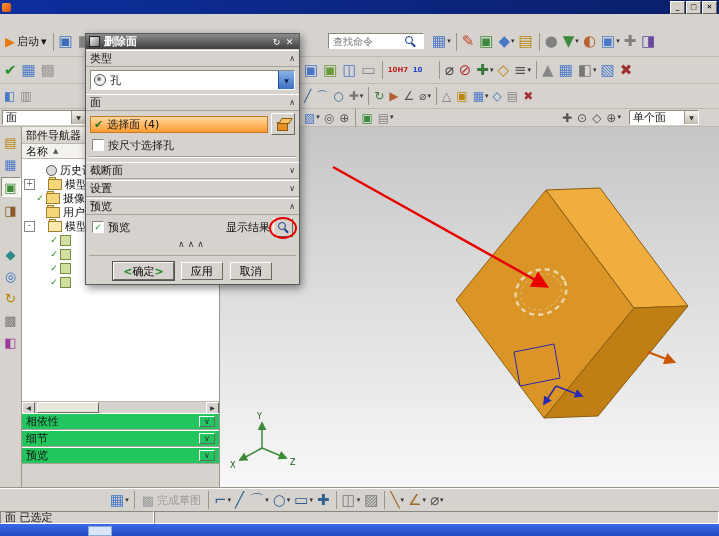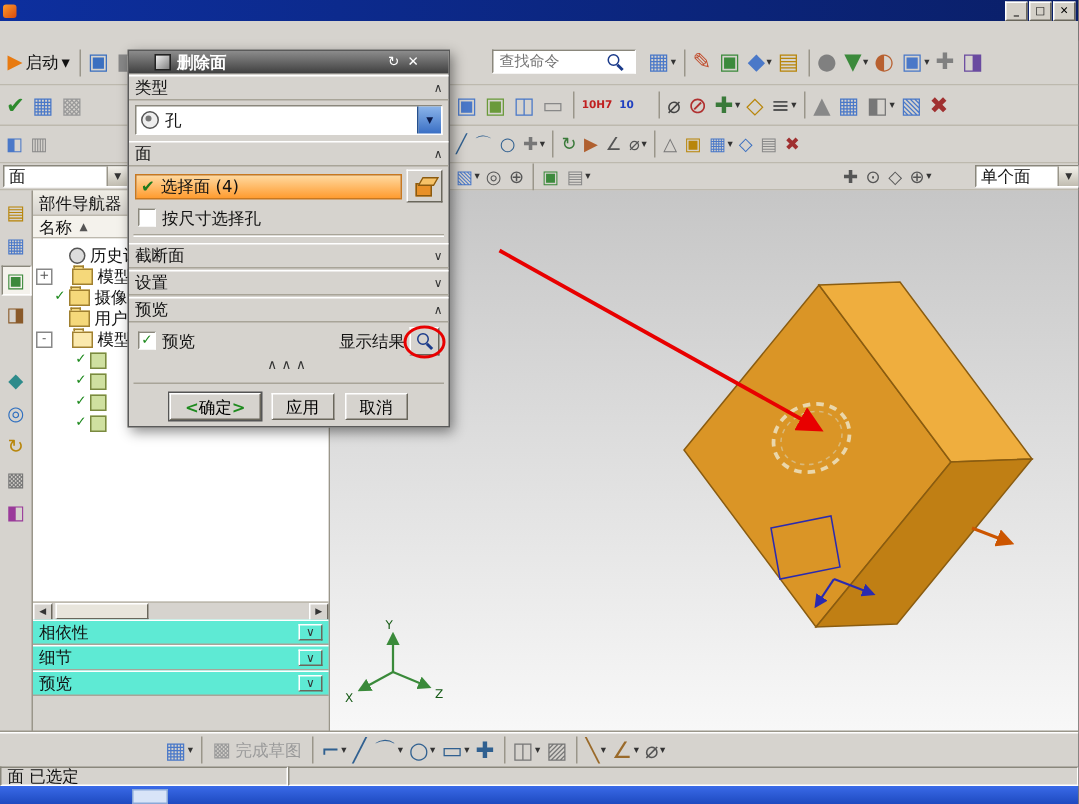--- a/index.html
+++ b/index.html
@@ -83,33 +83,33 @@
   .ic-item{width:9px;height:9px;background:#cfe0a0;border:1px solid #7a8a40;}
   .hscroll{height:11px;background:#d6d3ce;border-top:1px solid #bdb9ae;display:flex;
     align-items:center;}
   .harrow{width:11px;height:10px;background:#d6d3ce;border:1px solid;
     border-color:#fff #6a675c #6a675c #fff;font-size:6px;display:flex;align-items:center;
     justify-content:center;color:#333;}
   .hthumb{width:60px;height:9px;background:#e8e5dc;border:1px solid;
     border-color:#fff #6a675c #6a675c #fff;margin-left:2px;}
   .hspace{flex:1;} .harrow.right{margin-left:auto;}
   .npanel{height:15px;border-top:1px solid #fff;border-bottom:1px solid #a8a498;
-    display:flex;align-items:center;padding:0 4px;font-size:11px;background:#5eead4;}
+    display:flex;align-items:center;padding:0 4px;font-size:11px;background:#22c55e;}
   .npchev{margin-left:auto;font-size:8px;color:#333;width:14px;text-align:center;
     border:1px solid;border-color:#fff #6a675c #6a675c #fff;}
   .nav-fill{flex:1;background:#d6d3ce;}
   
   .graphics{position:absolute;left:220px;top:127px;width:499px;height:361px;
     background:linear-gradient(#c6c6c6,#f8f8f8);overflow:hidden;}
   
   .dialog{position:absolute;left:85px;top:33px;width:215px;height:252px;background:#d6d3ce;
     border:1px solid #5a5a5a;box-shadow:2px 3px 8px rgba(0,0,0,.45);z-index:50;
     box-sizing:border-box;display:flex;flex-direction:column;}
   .dlg-title{height:15px;background:linear-gradient(#8c8c8c,#3f3f3f);display:flex;
-    align-items:center;color:#fff;font-weight:bold;font-size:11px;padding:0 17px;flex:none;}
+    align-items:center;color:#fff;font-weight:bold;font-size:11px;padding:0 3px;flex:none;}
   .dlg-ico{width:9px;height:9px;background:linear-gradient(135deg,#f0f0f0,#808080);
     border:1px solid #222;margin-right:4px;flex:none;}
   .dlg-tbtn{width:13px;height:12px;display:flex;align-items:center;justify-content:center;
     color:#fff;font-size:9px;font-weight:normal;}
   .dlg-title .spacer{flex:1;}
   .sechdr{height:15px;display:flex;align-items:center;padding:0 4px;margin-top:1px;
     border-top:1px solid #fff;border-bottom:1px solid #a8a498;font-size:11px;}
   .sechdr .chev{margin-left:auto;font-size:8px;color:#333;}
   .typecombo{display:flex;align-items:center;background:#fff;border:1px solid;
     border-color:#8a877c #fff #fff #8a877c;height:18px;margin:3px 4px;padding-left:3px;
@@ -153,21 +153,21 @@
   
   .sketchbar{position:absolute;left:0;top:488px;width:719px;height:23px;background:#d6d3ce;
     border-top:1px solid #fff;box-shadow:0 -1px 0 #9a968a;display:flex;align-items:center;
     padding-left:108px;box-sizing:border-box;}
   .finishgrp{display:flex;align-items:center;gap:3px;color:#9a9a9a;margin:0 4px;}
   .finishgrp .g{font-size:13px;}
   .statusbar{position:absolute;left:0;top:511px;width:719px;height:13px;background:#d6d3ce;
     display:flex;box-sizing:border-box;}
   .scell{border:1px solid;border-color:#8a877c #fff #fff #8a877c;font-size:11px;
     line-height:11px;padding:0 4px;box-sizing:border-box;overflow:hidden;white-space:nowrap;}
-  .scell.c1{width:452px;} .scell.c2{width:192px;} .scell.c3{flex:1;}
+  .scell.c1{width:452px;} .scell.c2{width:154px;} .scell.c3{flex:1;}
   .taskbar{position:absolute;left:0;top:524px;width:719px;height:12px;
     background:linear-gradient(#3a6ae8,#1e4ac0);}
   .taskbtn{position:absolute;left:88px;top:2px;width:22px;height:8px;background:#d8e4f8;
     border:1px solid #8aa8d8;}
   
   .overlay{position:absolute;left:0;top:0;width:719px;height:536px;z-index:100;
     pointer-events:none;}
 </style>
 </head>
 <body>
@@ -485,21 +485,21 @@
         </span>
         <span class="tbi">
           <span class="g" style="color: rgb(85, 85, 85);">◇</span>
           <span class="cv"></span>
         </span>
         <span class="tbi">
           <span class="g" style="color: rgb(85, 85, 85);">⊕</span>
           <span class="cv">▾</span>
         </span>
       </span>
-    <span class="combo" style="position:absolute;left:650px;top:1px;width:70px;">
+    <span class="combo" style="position:absolute;left:629px;top:1px;width:70px;">
       <span>单个面</span>
       <span class="cbtn">▼</span>
     </span>
   </div>
 
   <div class="resbar">
 
   <span class="resico">
         <span style="color: rgb(184, 134, 11);">▤</span>
       </span>

